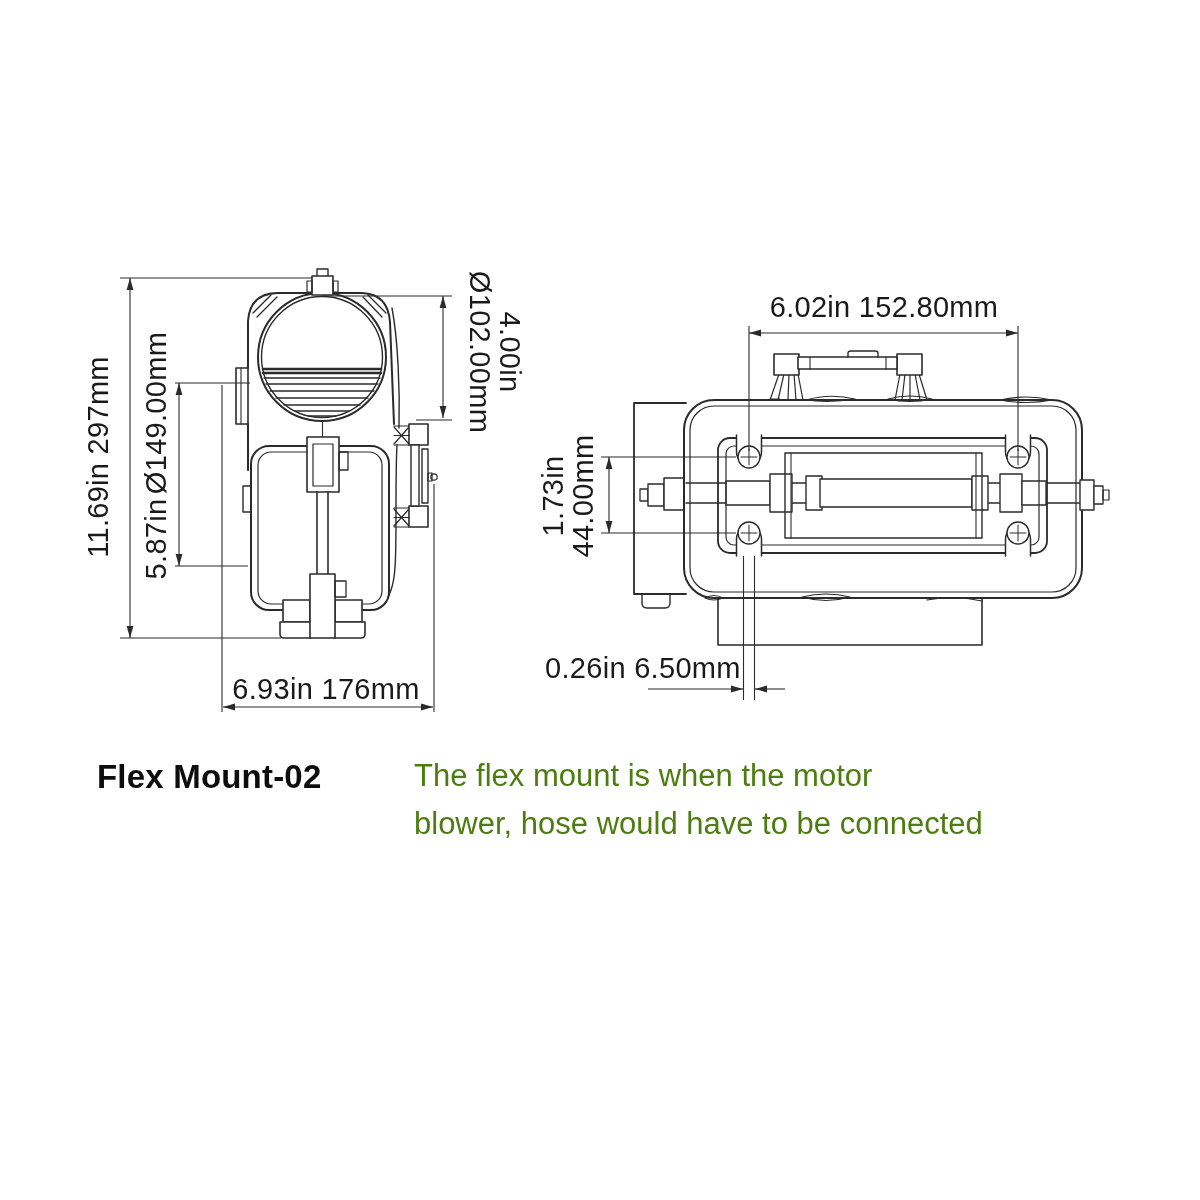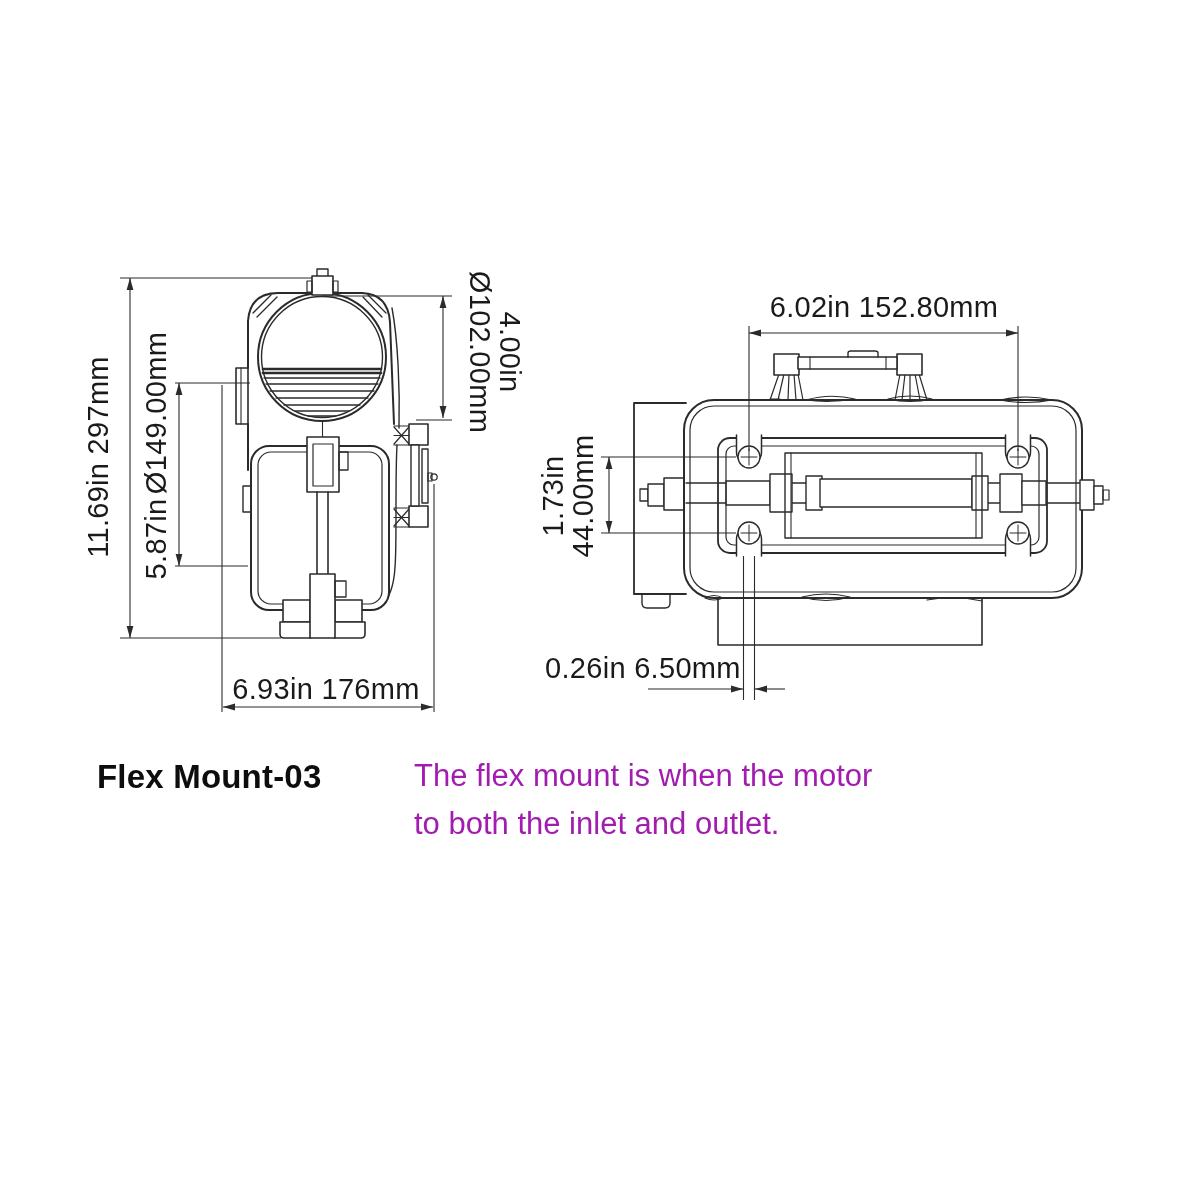--- a/index.html
+++ b/index.html
@@ -1,21 +1,21 @@
 <!DOCTYPE html>
 <html><head>
 <meta charset="utf-8">
 <style>
   html,body{margin:0;padding:0;background:#ffffff;}
   .page{position:relative;width:1200px;height:1200px;background:#ffffff;overflow:hidden;
         font-family:"Liberation Sans",sans-serif;}
   .drawing-svg{position:absolute;left:0;top:0;}
   .dim-label{font-family:"Liberation Sans",sans-serif;font-size:29px;fill:#1a1a1a;letter-spacing:0.3px;}
   .caption-title{position:absolute;left:97px;top:758px;font-size:33px;font-weight:700;color:#0d0d0d;letter-spacing:0.2px;}
-  .caption-text{position:absolute;left:414px;top:752px;width:660px;font-size:31px;color:#a21caf;line-height:47.5px;}
+  .caption-text{position:absolute;left:414px;top:752px;width:660px;font-size:31px;color:#4d7c0f;line-height:47.5px;}
   .desc-line{white-space:nowrap;}
 </style>
 </head>
 <body>
 
 <div class="page">
 
 <svg class="drawing-svg" width="1200" height="745" viewBox="0 0 1200 745">
   <defs>
     <marker id="arw" viewBox="0 0 12 8" refX="12" refY="4" markerWidth="12" markerHeight="8" markerUnits="userSpaceOnUse" orient="auto-start-reverse">
@@ -231,19 +231,19 @@
     <text class="dim-label" transform="translate(470,352) rotate(90)" text-anchor="middle">Ø102.00mm</text>
     <text class="dim-label" transform="translate(500,352) rotate(90)" text-anchor="middle">4.00in</text>
     <text class="dim-label" x="326" y="699" text-anchor="middle">6.93in 176mm</text>
     <text class="dim-label" x="884" y="317" text-anchor="middle">6.02in 152.80mm</text>
     <text class="dim-label" transform="translate(563,496) rotate(-90)" text-anchor="middle">1.73in</text>
     <text class="dim-label" transform="translate(593,496) rotate(-90)" text-anchor="middle">44.00mm</text>
     <text class="dim-label" x="545" y="678" text-anchor="start">0.26in 6.50mm</text>
   </g>
 </svg>
 
-<div class="caption-title">Flex Mount-03</div>
+<div class="caption-title">Flex Mount-02</div>
 <div class="caption-text">
   <div class="desc-line">The flex mount is when the motor</div>
-  <div class="desc-line">to both the inlet and outlet.</div>
+  <div class="desc-line">blower, hose would have to be connected</div>
 </div>
 
 </div>
 
 </body></html>

